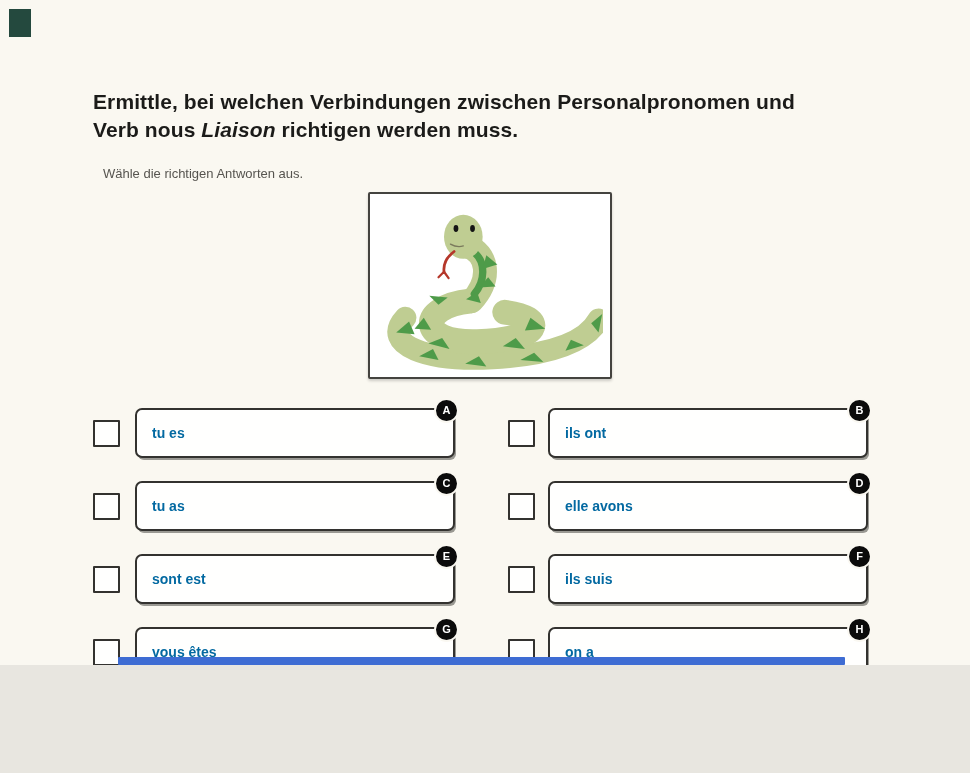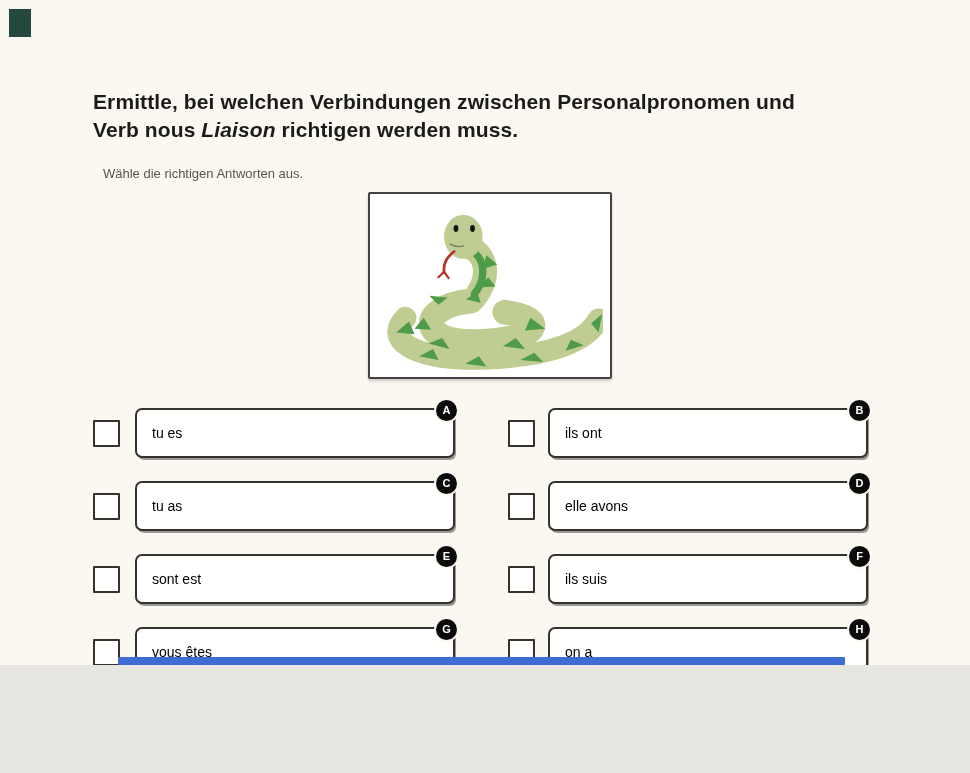--- a/index.html
+++ b/index.html
@@ -84,21 +84,22 @@
     box-shadow: 2px 3px 0 -1px rgba(75,74,70,0.55);
     display: flex;
     align-items: center;
     padding-left: 15px;
     cursor: pointer;
   }
   .col-left .option-row .answer-box  { margin-left: 15px; }
   .col-right .option-row .answer-box { margin-left: 13px; }
   .answer-label {
     font-size: 14px;
-    color: #000000;
+    color: #0369a1;
+    font-weight: bold;
   }
   .answer-badge {
     position: absolute;
     top: -12px; right: -6px;
     width: 21px; height: 21px;
     background: #0B0B0B;
     border: 2px solid #FAF8F1;
     border-radius: 50%;
     color: #FFFFFF;
     font-size: 11px;

